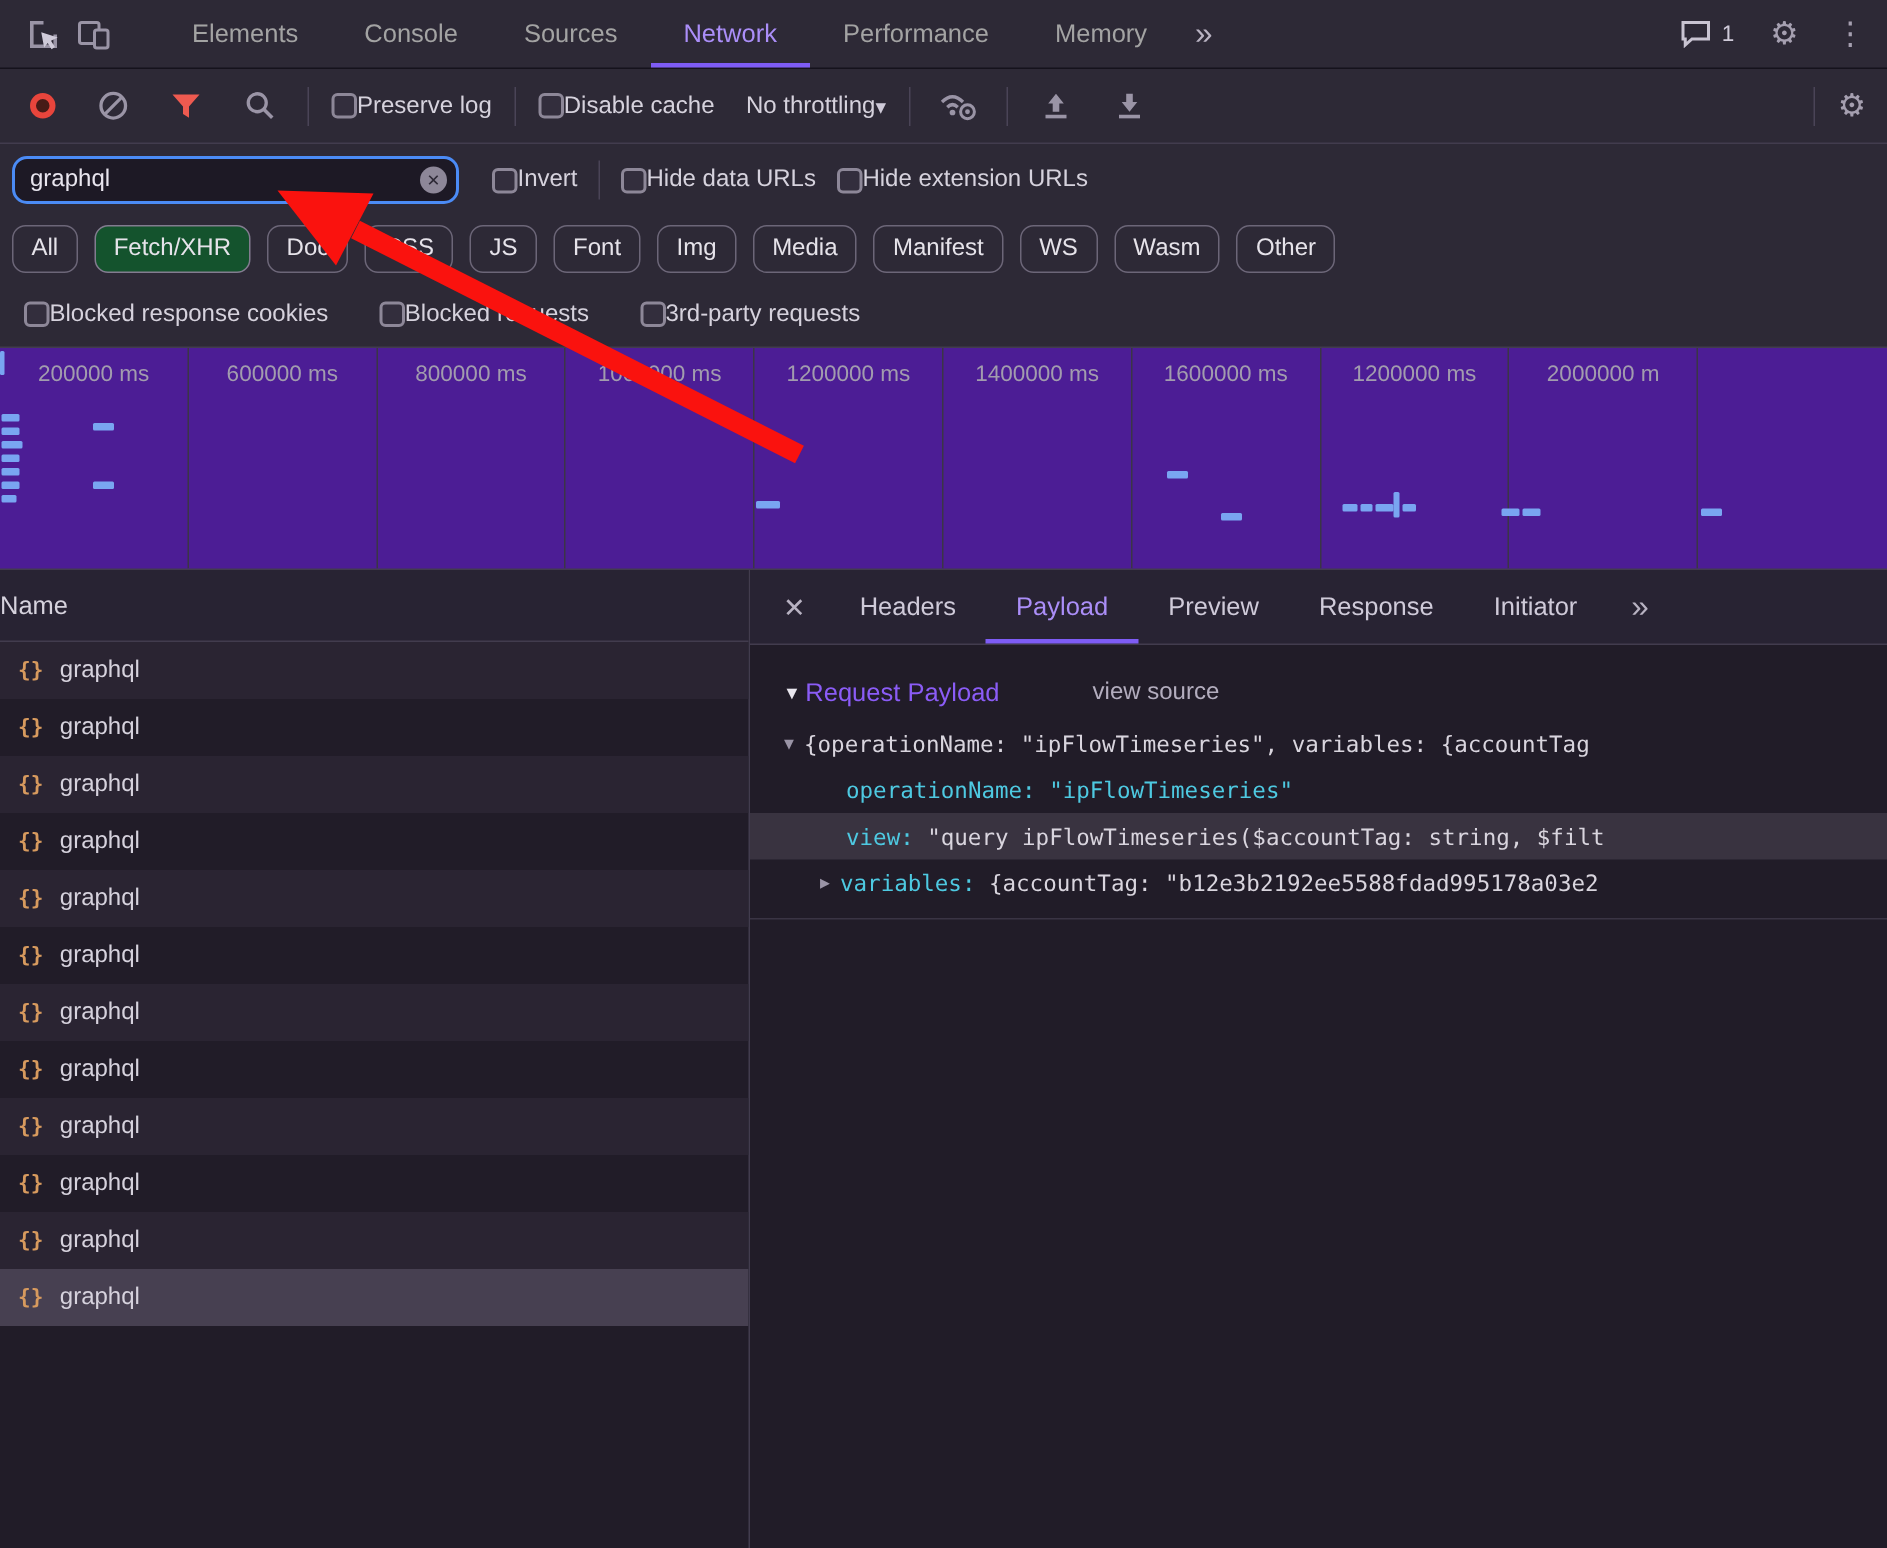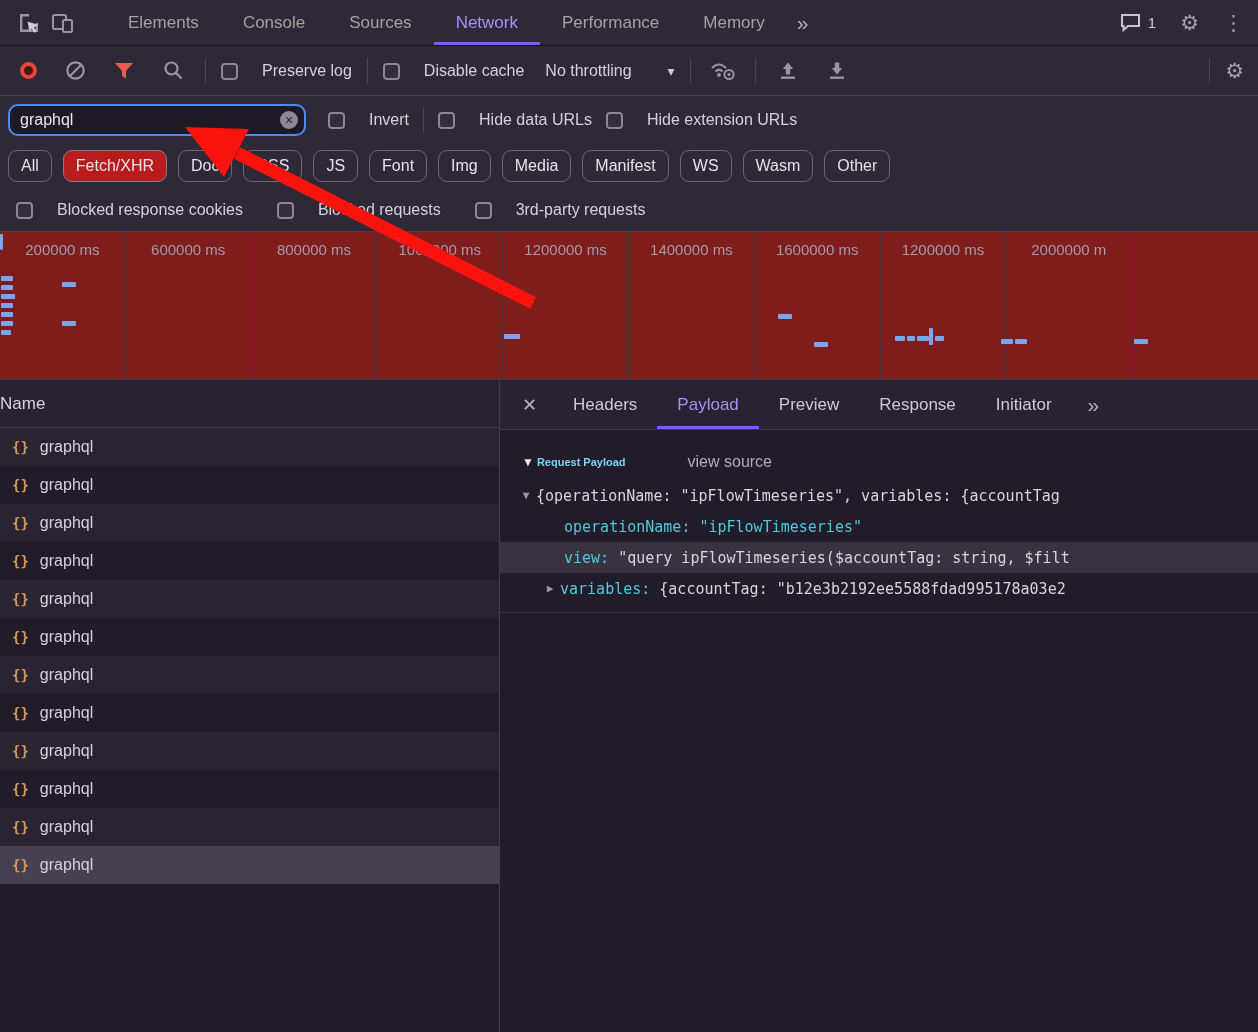--- a/index.html
+++ b/index.html
@@ -16,43 +16,43 @@
   .tabbar-right{margin-left:auto;display:flex;align-items:center;gap:24px;padding-right:14px}
   .msg-group{display:flex;align-items:center;gap:7px}
   .msg-count{font-size:15px;color:#cfcad9}
   .glyph{color:#a59fb0;font-size:21px;line-height:1}
 
   
   .nettoolbar{height:50px;flex:none;background:#2d2936;border-bottom:1px solid #423c4e;display:flex;align-items:center;padding:0 14px;gap:15px}
   .record{width:17px;height:17px;border-radius:50%;border:4px solid #e8453c;background:#471b17;flex:none;margin:0 6px;cursor:pointer}
   .vdiv{width:1px;height:26px;background:#4a4457;flex:none}
   .cb{width:17px;height:17px;border:2px solid #8d8798;border-radius:4px;background:#332e3d;flex:none;cursor:pointer}
-  .cb-group{display:flex;align-items:flex-end;gap:24px}
+  .cb-group{display:flex;align-items:center;gap:0}
   .cb-label{font-size:16px;color:#d6d2dd;white-space:nowrap;cursor:pointer}
-  .throttle{display:flex;align-items:center;gap:36px;cursor:pointer;margin-left:6px}
+  .throttle{display:flex;align-items:center;cursor:pointer;margin-left:6px}
   .throttle .caret{font-size:14px;color:#cfcad9}
   .spacer{flex:1}
 
   
   .filterrow{height:48px;flex:none;background:#2d2936;display:flex;align-items:center;padding:0 8px;gap:14px}
   .filter-wrap{position:relative;width:298px;flex:none}
   .filter-input{width:100%;height:32px;border-radius:10px;border:2px solid #4b8bf5;background:#1d1925;color:#e8e5ee;font-size:16px;font-family:"Liberation Sans",sans-serif;padding:0 32px 0 10px;outline:none}
   .clear-btn{position:absolute;right:8px;top:7px;width:18px;height:18px;border-radius:50%;background:#8d8798;color:#2d2936;font-size:11px;display:flex;align-items:center;justify-content:center;cursor:pointer}
   .filterrow .gap-sm{margin-left:8px}
 
   
   .chiprow{height:44px;flex:none;background:#2d2936;display:flex;align-items:center;gap:11px;padding:0 8px}
   .chip{border:1px solid #6c6678;border-radius:9px;height:32px;display:flex;align-items:center;padding:0 12px;font-size:16px;color:#e6e3ea;cursor:pointer;white-space:nowrap}
-  .chip.selected{background:#b91c1c;border-color:#837c90}
+  .chip.selected{background:#14532d;border-color:#837c90}
 
   
   .blockedrow{height:44px;flex:none;background:#2d2936;border-bottom:1px solid #423c4e;display:flex;align-items:center;gap:34px;padding:0 16px}
 
   
-  .timeline{height:148px;flex:none;background:#7f1d1d;border-bottom:1px solid #423c4e;position:relative;display:flex;overflow:hidden}
+  .timeline{height:148px;flex:none;background:#4c1d95;border-bottom:1px solid #423c4e;position:relative;display:flex;overflow:hidden}
   .segment{flex:0 0 125.8px;border-right:1px solid #3b3546;padding-top:9px;text-align:center;font-size:15px;color:#a29cae;white-space:nowrap}
   .tl-bar{position:absolute;background:#79a5f1;border-radius:1px}
 
   
   .main{flex:1;display:flex;min-height:0}
   .left{width:500px;flex:none;border-right:1px solid #423c4e;display:flex;flex-direction:column;background:#211c28}
   .list-header{height:48px;flex:none;background:#282333;border-bottom:1px solid #423c4e;display:flex;align-items:center;padding-left:0;font-size:17px;color:#d6d2dd}
   .rows{flex:1;overflow:hidden}
   .row{height:38px;display:flex;align-items:center;gap:11px;padding-left:12px;font-size:16px;color:#d6d2dd;cursor:pointer}
   .row:nth-child(odd){background:#2a2432}
@@ -62,21 +62,21 @@
   .right{flex:1;min-width:0;display:flex;flex-direction:column;background:#211c28}
   .dtabs{height:50px;flex:none;background:#282333;border-bottom:1px solid #423c4e;display:flex;align-items:center}
   .close-x{font-size:18px;color:#b8b2c2;margin:0 16px 0 22px;cursor:pointer}
   .dtab{height:100%;display:flex;align-items:center;padding:3px 20px 0 20px;font-size:17px;color:#cfcad9;border-bottom:3px solid transparent;cursor:pointer}
   .dtab.selected{color:#ab8ef8;border-bottom-color:#7e5cf5}
   .dtabs .more-chevron{margin-left:6px}
 
   .payload{flex:1;padding-top:14px;overflow:hidden}
   .psection{display:flex;align-items:center;padding-left:22px;height:36px}
   .psection .tri{color:#e9e6ee;font-size:12px;margin-right:3px}
-  .psection .title{font-weight:bold;font-size:11px;color:#7dd3fc}
+  .psection .title{font-weight:normal;font-size:17px;color:#8b5cf6}
   .view-source{margin-left:62px;font-size:16px;color:#b3adbe;cursor:pointer}
 
   .ptree{border-bottom:1px solid #3a3444;padding-bottom:8px}
   .prow{height:31px;display:flex;align-items:center;font-family:"DejaVu Sans Mono",monospace;font-size:15px;white-space:nowrap;overflow:hidden}
   .prow .tri{color:#9a94a6;font-size:11px;width:20px;flex:none;text-align:center;cursor:pointer}
   .prow.preview{padding-left:16px;color:#d9d5de}
   .prow.kv{padding-left:64px}
   .prow .key{color:#4ec9e1;margin-right:9px}
   .prow .cyan{color:#4ec9e1}
   .prow .plain{color:#d9d5de}

